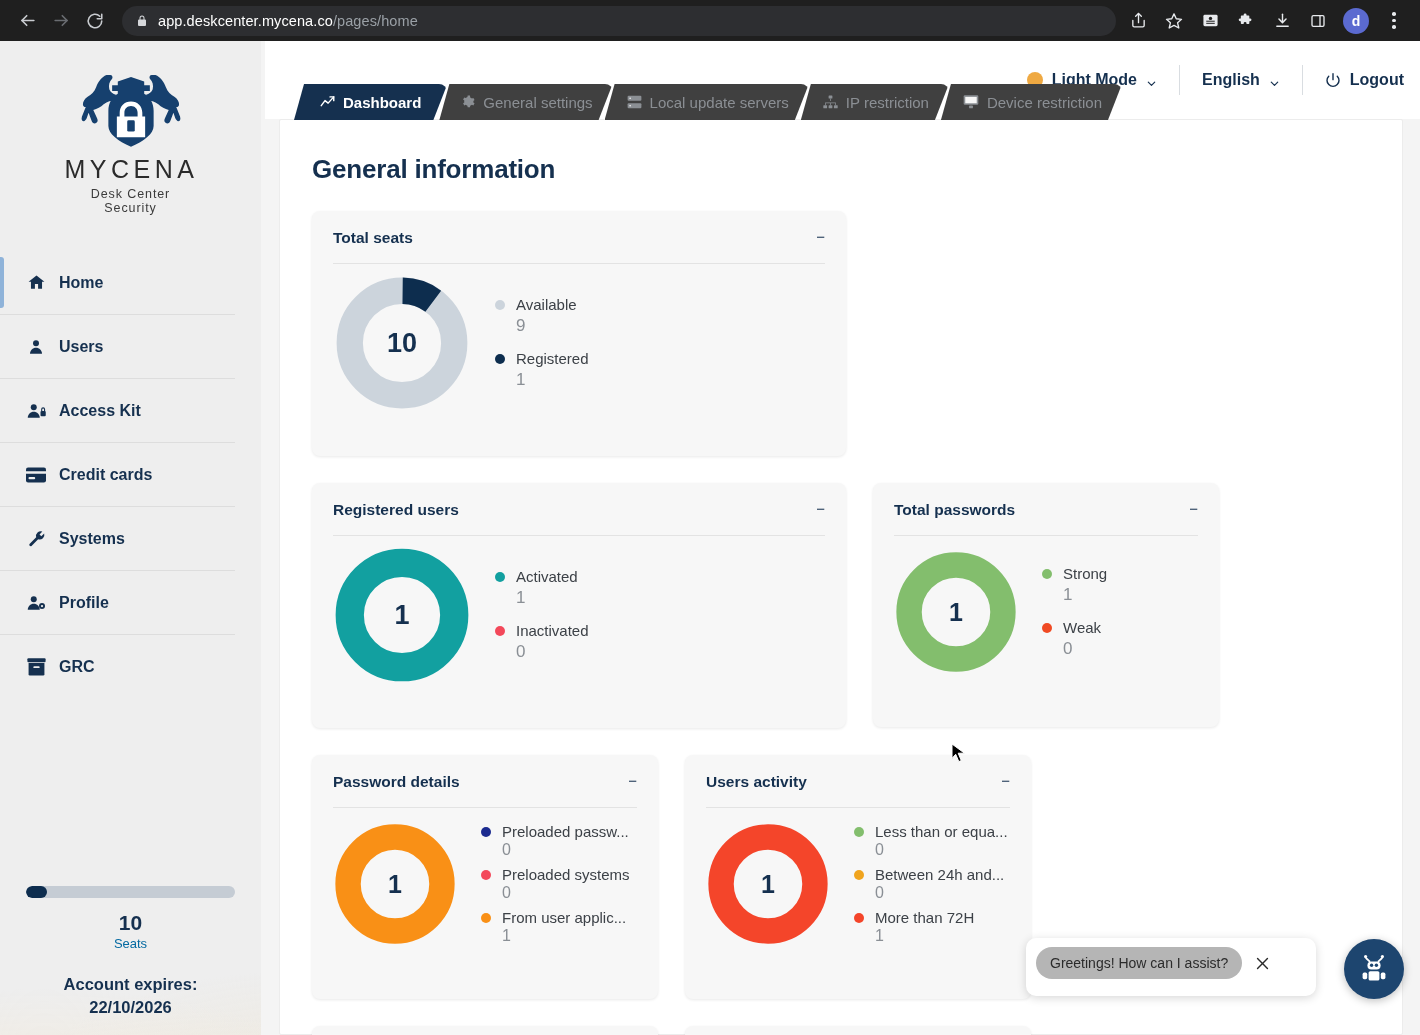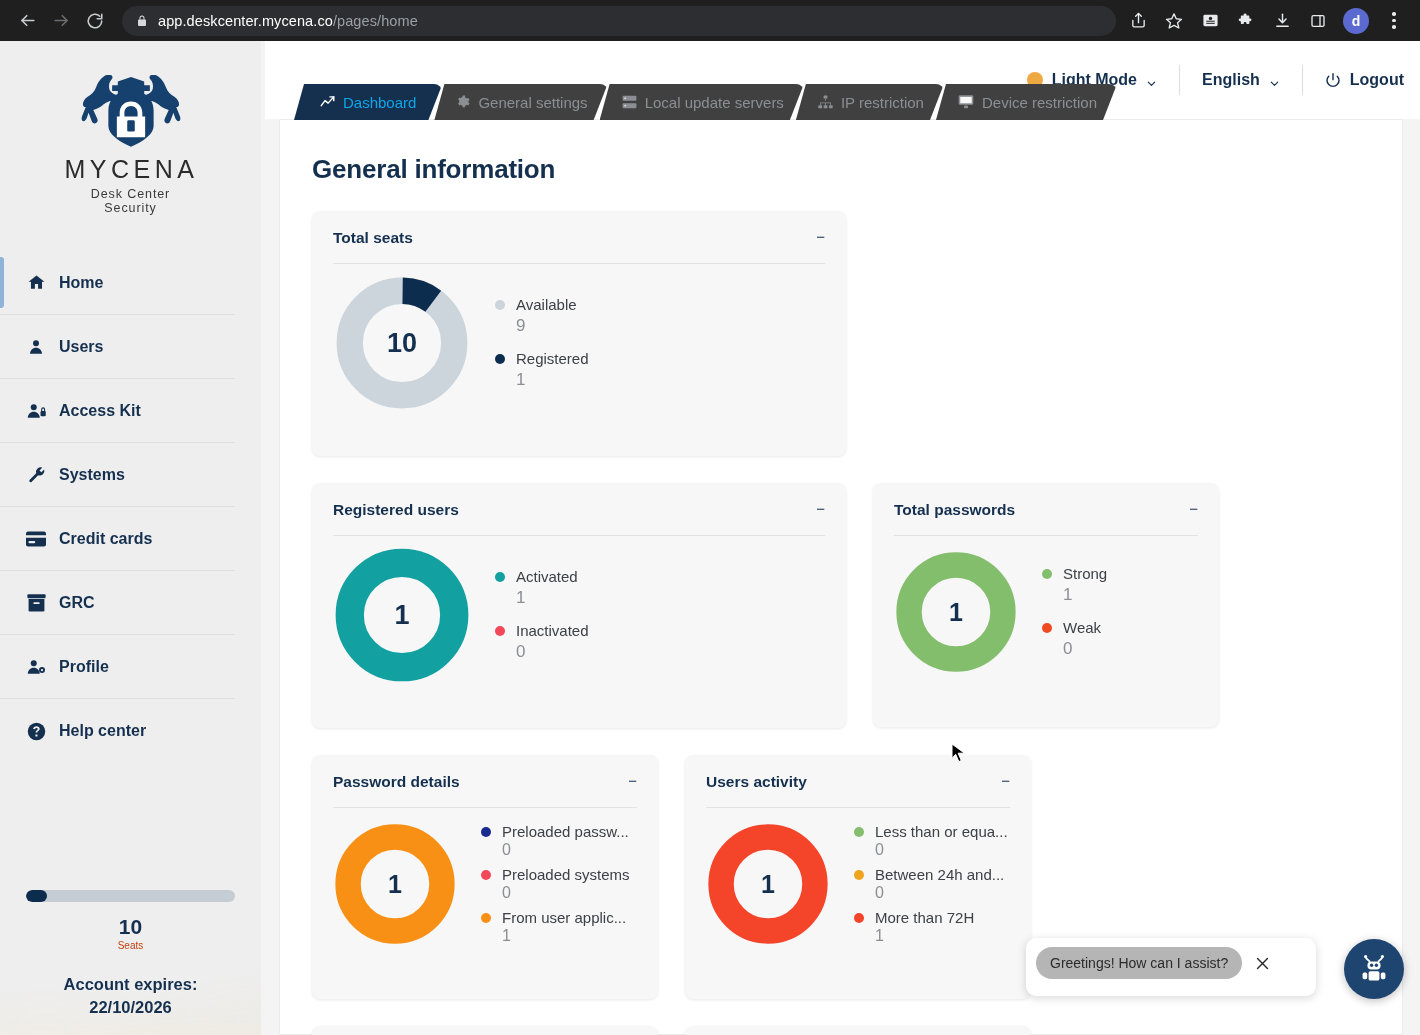--- a/index.html
+++ b/index.html
@@ -87,21 +87,21 @@
   .user-row { display: flex; align-items: center; gap: 13px; margin-bottom: 16px; }
   .user-av {
     width: 46px; height: 46px; border-radius: 50%; border: 1px solid #cfcfcf; background: #eeeeee;
     display:flex; align-items:flex-end; justify-content:center; overflow:hidden; flex:none;
   }
   .user-name { font-size: 14.5px; font-weight: 700; color: #15304f; line-height: 1.25; }
   .user-mail { font-size: 13px; color: #333; line-height: 1.3; }
   .seat-bar { height: 12px; border-radius: 7px; background: #c5ccd4; overflow: hidden; margin-bottom: 13px;}
   .seat-bar > i { display:block; height: 100%; width: 10%; background: #0d2d4e; border-radius: 7px; }
   .seat-count { text-align: center; font-size: 21px; font-weight: 700; color: #15304f; line-height: 1.15; }
-  .seat-label { text-align: center; font-size: 10px; color: #c2410c; margin-top: 1px; }
+  .seat-label { text-align: center; font-size: 13px; color: #0369a1; margin-top: 1px; }
   .expires-title { text-align: center; font-size: 16.5px; font-weight: 700; color: #15304f; margin-top: 24px; }
   .expires-date { text-align: center; font-size: 16.5px; font-weight: 700; color: #15304f; margin-top: 4px; }
 
   
   .main { position: absolute; top: 41px; left: 261px; width: 1159px; height: 994px; background: #f4f4f4; }
   .topbar {
     position: absolute; top: 0; left: 4px; width: 1159px; height: 78px; background: #ffffff;
     display: flex; align-items: center; justify-content: flex-end; padding-right: 20px;
   }
   .topbar-item {
@@ -122,21 +122,21 @@
   .tab {
     position: relative; height: 36px; display:flex; align-items:center; gap: 8px;
     padding: 0 20px 0 22px; font-size: 15px; color: #8b8f94;
     background: #404040;
     clip-path: polygon(10px 0, 100% 0, calc(100% - 14px) 100%, 0% 100%);
     border-radius: 8px 8px 0 0;
     margin-right: -8px;
   }
   .tab .t-ico { display:flex; align-items:center; color:#8b8f94; }
   .tab.active {
-    background: #15304f; color: #0ea5e9; font-weight: 400; z-index: 5;
+    background: #15304f; color: #ffffff; font-weight: 700; z-index: 5;
     padding-left: 26px; padding-right: 26px;
   }
   .tab.active .t-ico { color: #ffffff; }
   .tab:nth-child(2){ z-index:4;} .tab:nth-child(3){ z-index:3;}
   .tab:nth-child(4){ z-index:2;} .tab:nth-child(5){ z-index:1;}
 
   .page-title { padding: 34px 0 0 32px; font-size: 26px; font-weight: 700; color: #15304f; letter-spacing: -.2px;}
 
   
   .grid { padding: 26px 28px 0 32px; display: flex; flex-wrap: wrap; gap: 27px; }
@@ -318,65 +318,56 @@
             <circle cx="10" cy="7" r="4"></circle>
             <path d="M2 21c0-4.4 3.6-8 8-8s8 3.6 8 8z"></path>
             <rect x="19" y="12" width="7" height="7" rx="1.4"></rect>
             <path d="M20.6 12V9.8a1.9 1.9 0 0 1 3.8 0V12" fill="none" stroke="currentColor" stroke-width="1.5"></path>
           </svg>
       </span>
       <span class="nav-label">Access Kit</span>
     </div>
     <div class="nav-item">
       <span class="ico">
-        <svg width="19" height="19" viewBox="0 0 24 24" fill="currentColor">
-            <path d="M21.7 5.6l-3.6 3.6-2.3-2.3 3.6-3.6a6 6 0 0 0-7.8 7.2L3.2 18.9a1.8 1.8 0 0 0 2.5 2.5l8.4-8.4a6 6 0 0 0 7.6-7.4z"></path>
-          </svg>
-      </span>
-      <span class="nav-label">Systems</span>
-    </div>
-    <div class="nav-item">
-      <span class="ico">
         <svg width="20" height="16" viewBox="0 0 24 18" fill="currentColor">
             <rect x="0" y="0" width="24" height="18" rx="2.5"></rect>
             <rect x="0" y="4.5" width="24" height="3" fill="#eeeeee"></rect>
             <rect x="3" y="11.5" width="8" height="2.5" rx="1.2" fill="#eeeeee"></rect>
           </svg>
       </span>
       <span class="nav-label">Credit cards</span>
     </div>
     <div class="nav-item">
       <span class="ico">
-        <svg width="19" height="18" viewBox="0 0 24 22" fill="currentColor">
-            <rect x="0.5" y="0" width="23" height="5" rx="1.2"></rect>
-            <path d="M2 6h20v14a1.6 1.6 0 0 1-1.6 1.6H3.6A1.6 1.6 0 0 1 2 20z"></path>
-            <rect x="8" y="10" width="8" height="2.4" rx="1.2" fill="#eeeeee"></rect>
-          </svg>
-      </span>
-      <span class="nav-label">GRC</span>
+        <svg width="19" height="19" viewBox="0 0 24 24" fill="currentColor">
+            <path d="M21.7 5.6l-3.6 3.6-2.3-2.3 3.6-3.6a6 6 0 0 0-7.8 7.2L3.2 18.9a1.8 1.8 0 0 0 2.5 2.5l8.4-8.4a6 6 0 0 0 7.6-7.4z"></path>
+          </svg>
+      </span>
+      <span class="nav-label">Systems</span>
     </div>
     <div class="nav-item">
       <span class="ico">
         <svg width="20" height="18" viewBox="0 0 26 24" fill="currentColor">
             <circle cx="10" cy="7" r="4"></circle>
             <path d="M2 21c0-4.4 3.6-8 8-8s8 3.6 8 8z"></path>
             <circle cx="21" cy="16" r="4"></circle>
             <circle cx="21" cy="16" r="1.5" fill="#eeeeee"></circle>
           </svg>
       </span>
       <span class="nav-label">Profile</span>
     </div>
     <div class="nav-item">
       <span class="ico">
-        <svg width="19" height="19" viewBox="0 0 24 24" fill="currentColor">
-            <circle cx="12" cy="12" r="11"></circle>
-            <path d="M12 5.5c-2.3 0-3.9 1.3-4.2 3.3l2.4.4c.2-1 .8-1.6 1.8-1.6.9 0 1.5.5 1.5 1.3 0 .7-.4 1.1-1.3 1.7-1.1.7-1.5 1.4-1.4 2.7h2.3c0-.8.2-1.1 1.2-1.8 1.1-.8 1.7-1.6 1.7-2.9 0-1.9-1.6-3.1-4-3.1zm-1.4 10.3h2.6v2.5h-2.6z" fill="#eeeeee"></path>
-          </svg>
-      </span>
-      <span class="nav-label">Help center</span>
+        <svg width="19" height="18" viewBox="0 0 24 22" fill="currentColor">
+            <rect x="0.5" y="0" width="23" height="5" rx="1.2"></rect>
+            <path d="M2 6h20v14a1.6 1.6 0 0 1-1.6 1.6H3.6A1.6 1.6 0 0 1 2 20z"></path>
+            <rect x="8" y="10" width="8" height="2.4" rx="1.2" fill="#eeeeee"></rect>
+          </svg>
+      </span>
+      <span class="nav-label">GRC</span>
     </div>
   </nav>
 
   <div class="side-footer">
     <div class="seat-bar">
         <i></i>
       </div>
     <div class="seat-count">10</div>
     <div class="seat-label">Seats</div>
     <div class="expires-title">Account expires:</div>

